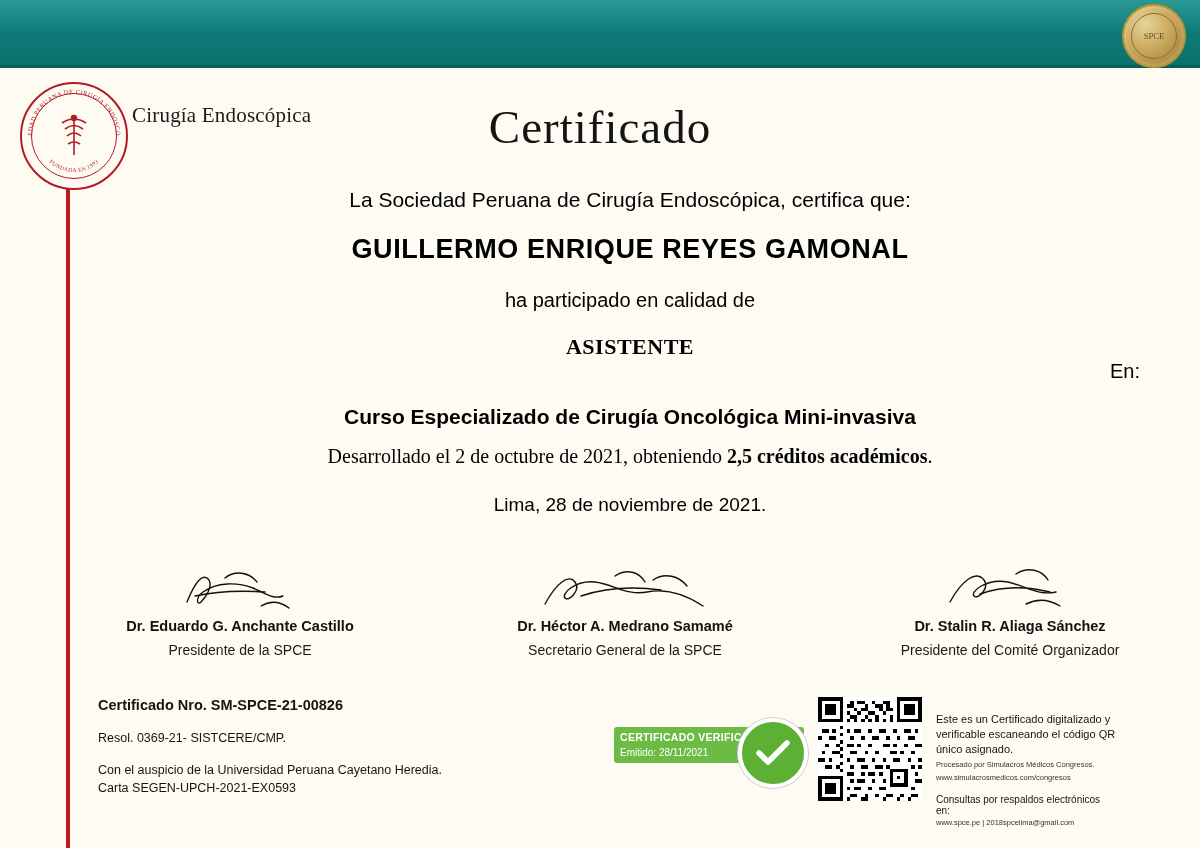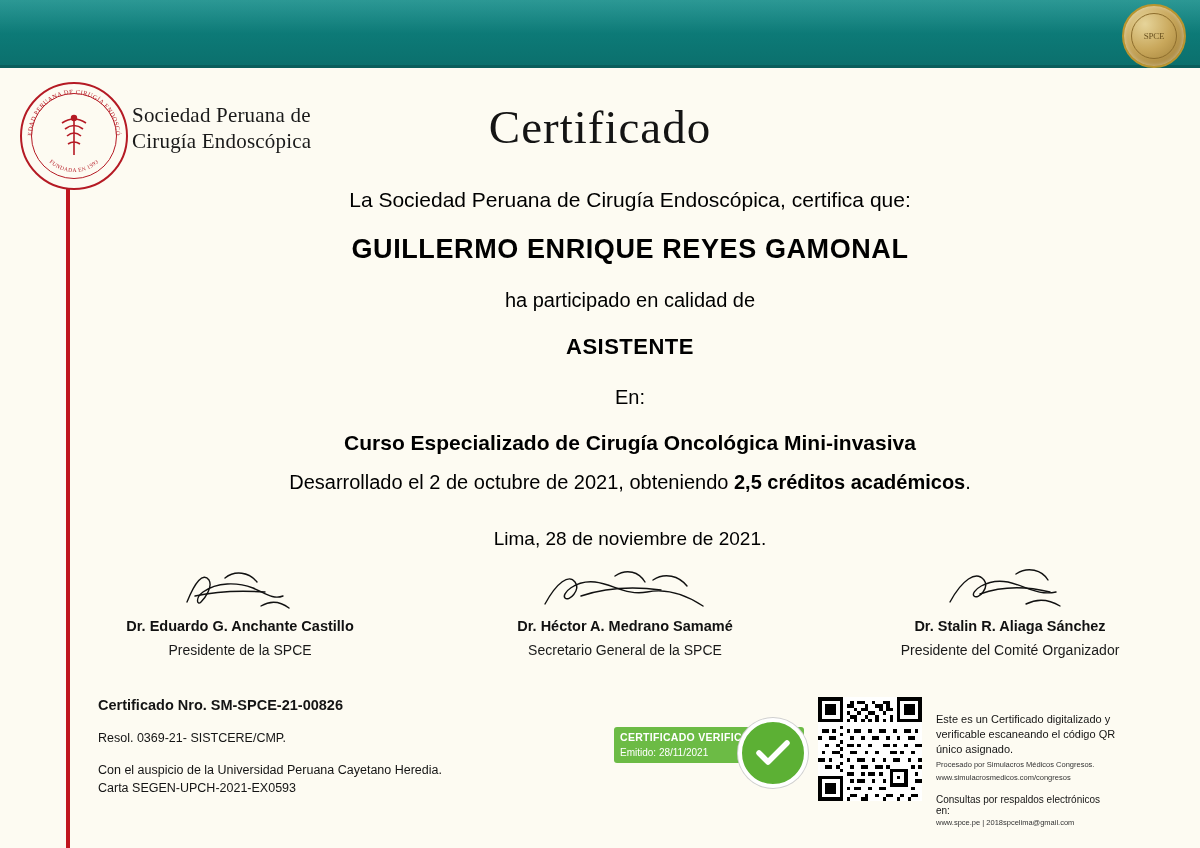--- a/index.html
+++ b/index.html
@@ -149,40 +149,40 @@
     letter-spacing: 0.6px;
     margin-bottom: 24px;
   }
   .line-role-intro {
     font-size: 20px;
     font-family: "Liberation Sans", sans-serif;
     margin-bottom: 22px;
   }
   .line-role {
     font-size: 22px;
-    font-family: Liberation Sans, sans-serif;
+    font-family: Liberation Serif, serif;
     font-weight: bold;
     letter-spacing: 0.5px;
-    margin-bottom: 26px;
   }
   .line-en {
     font-size: 20px;
     font-family: "Liberation Sans", sans-serif;
     margin-bottom: 22px;
+    text-align: right;
   }
   .line-course {
     font-size: 21px;
     font-family: "Liberation Sans", sans-serif;
     font-weight: bold;
     margin-bottom: 16px;
   }
   .line-detail {
     font-size: 20px;
-    font-family: Liberation Sans, sans-serif;
-    margin-bottom: 34px;
+    font-family: Liberation Serif, serif;
+    margin-bottom: 26px;
   }
   .line-detail b { font-weight: bold; }
   .line-place {
     font-size: 19px;
     font-family: "Liberation Sans", sans-serif;
   }
   
   .signatures {
     position: absolute;
     left: 90px;
@@ -329,21 +329,20 @@
           <line x1="18" y1="6" x2="18" y2="44"></line>
           <path d="M6 12 Q18 4 30 12"></path>
           <path d="M9 18 Q18 11 27 18"></path>
           <path d="M11 25 Q18 19 25 25"></path>
           <circle cx="18" cy="7" r="2.4" fill="#b51a24"></circle>
           <path d="M12 33 Q18 29 24 33"></path>
         </g>
       </svg>
     </div>
     <div class="logo-text">
-      <div>Sociedad Peruana de</div>
       <div>Cirugía Endoscópica</div>
     </div>
   </div>
 
   <div class="cert-title">Certificado</div>
 
   <div class="body-block">
     <div class="line-intro">La Sociedad Peruana de Cirugía Endoscópica, certifica que:</div>
     <div class="line-name">GUILLERMO ENRIQUE REYES GAMONAL</div>
     <div class="line-role-intro">ha participado en calidad de</div>

